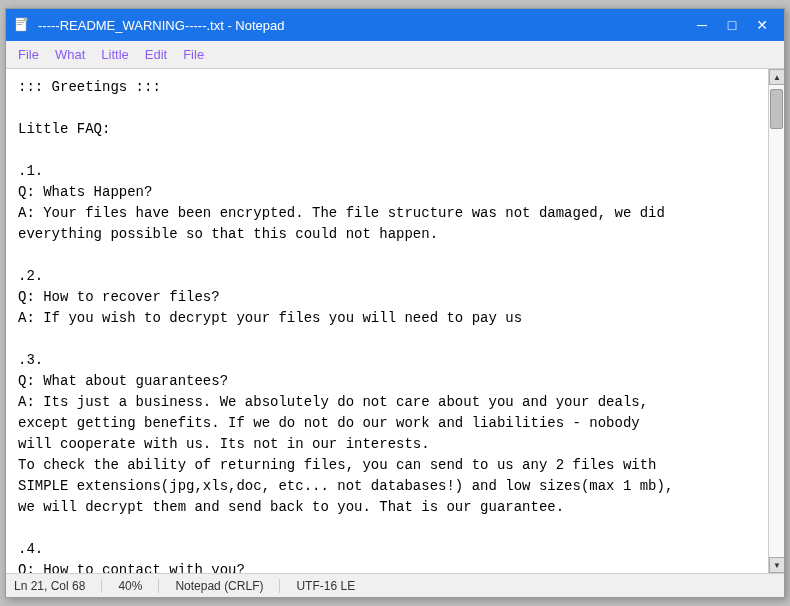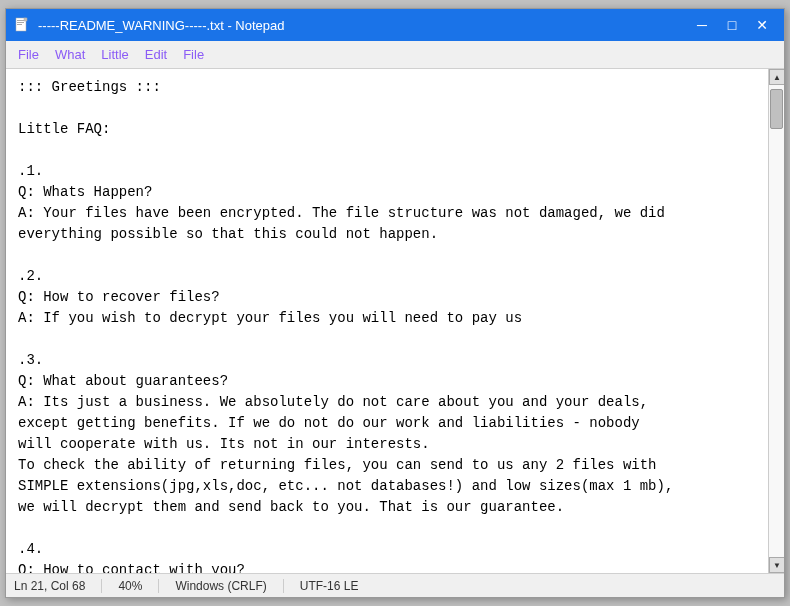--- a/index.html
+++ b/index.html
@@ -233,16 +233,16 @@
       <div class="scrollbar-track">
         <div class="scrollbar-thumb"></div>
       </div>
       <div class="scrollbar-btn">▼</div>
     </div>
   </div>
 
   <div class="status-bar">
     <span class="status-section">Ln 21, Col 68</span>
     <span class="status-section">40%</span>
-    <span class="status-section">Windows (CRLF)</span>
+    <span class="status-section">Notepad (CRLF)</span>
     <span class="status-section">UTF-16 LE</span>
   </div>
 </div>
 
 </body></html>

